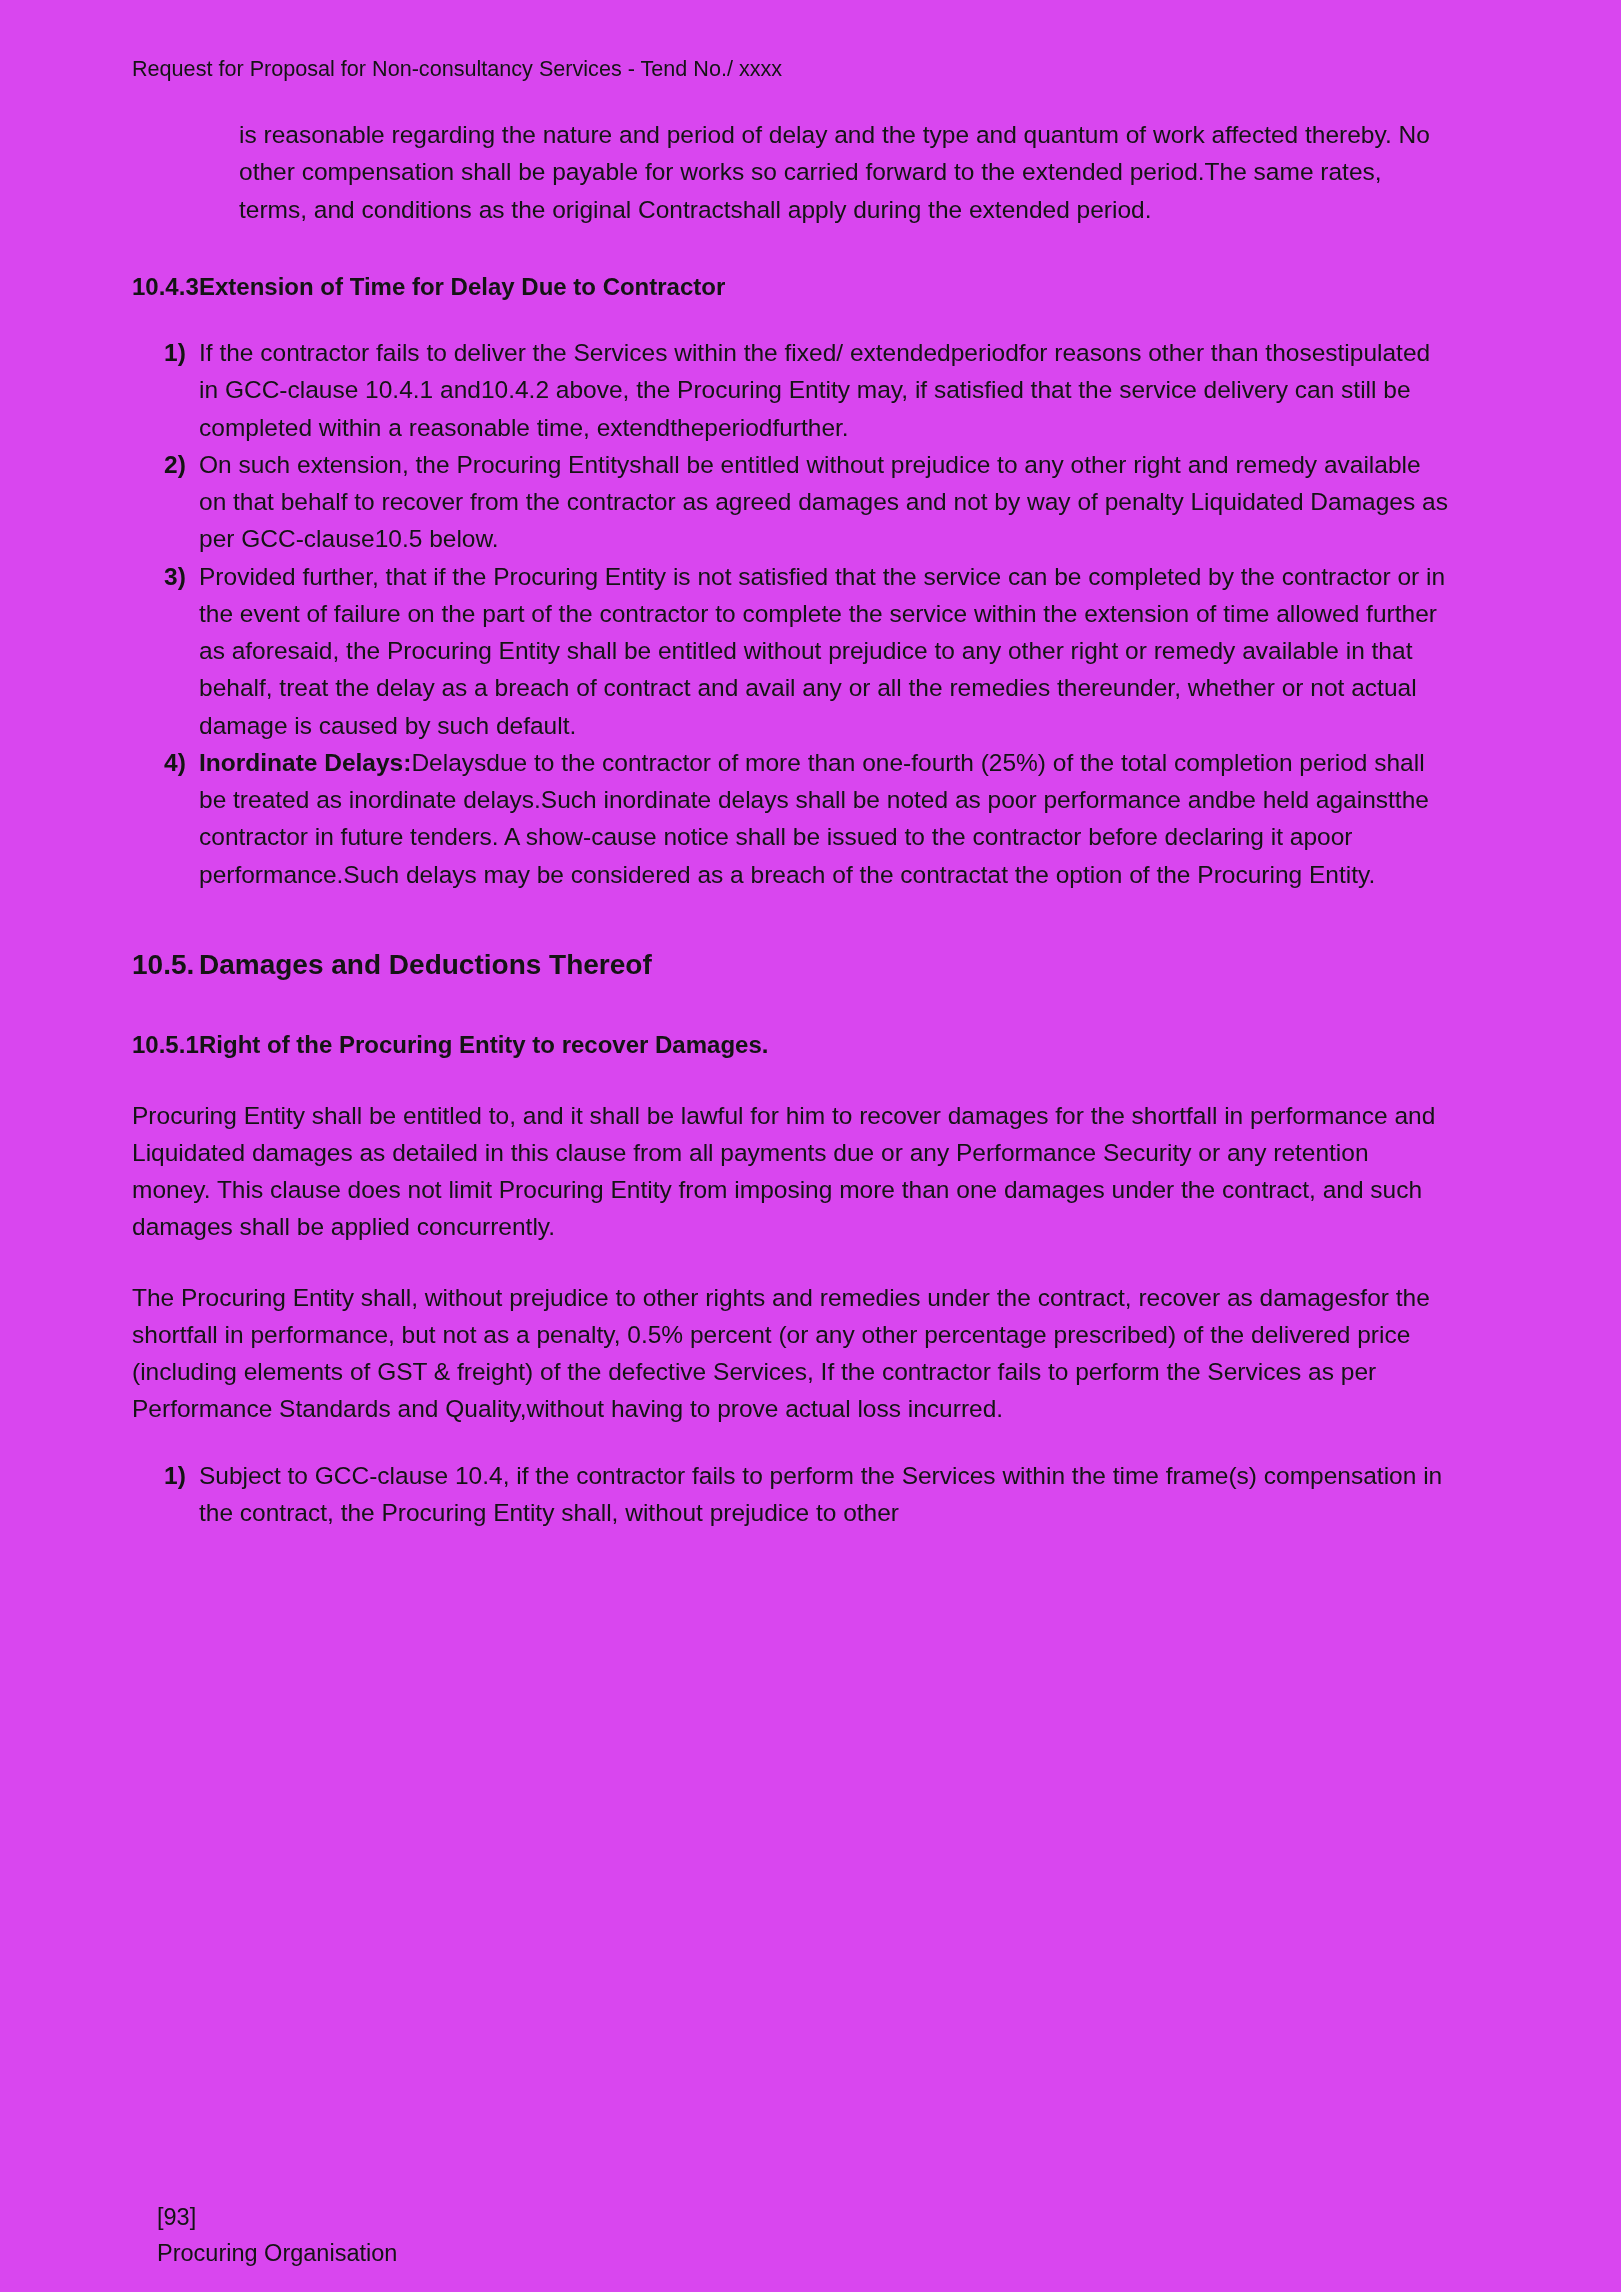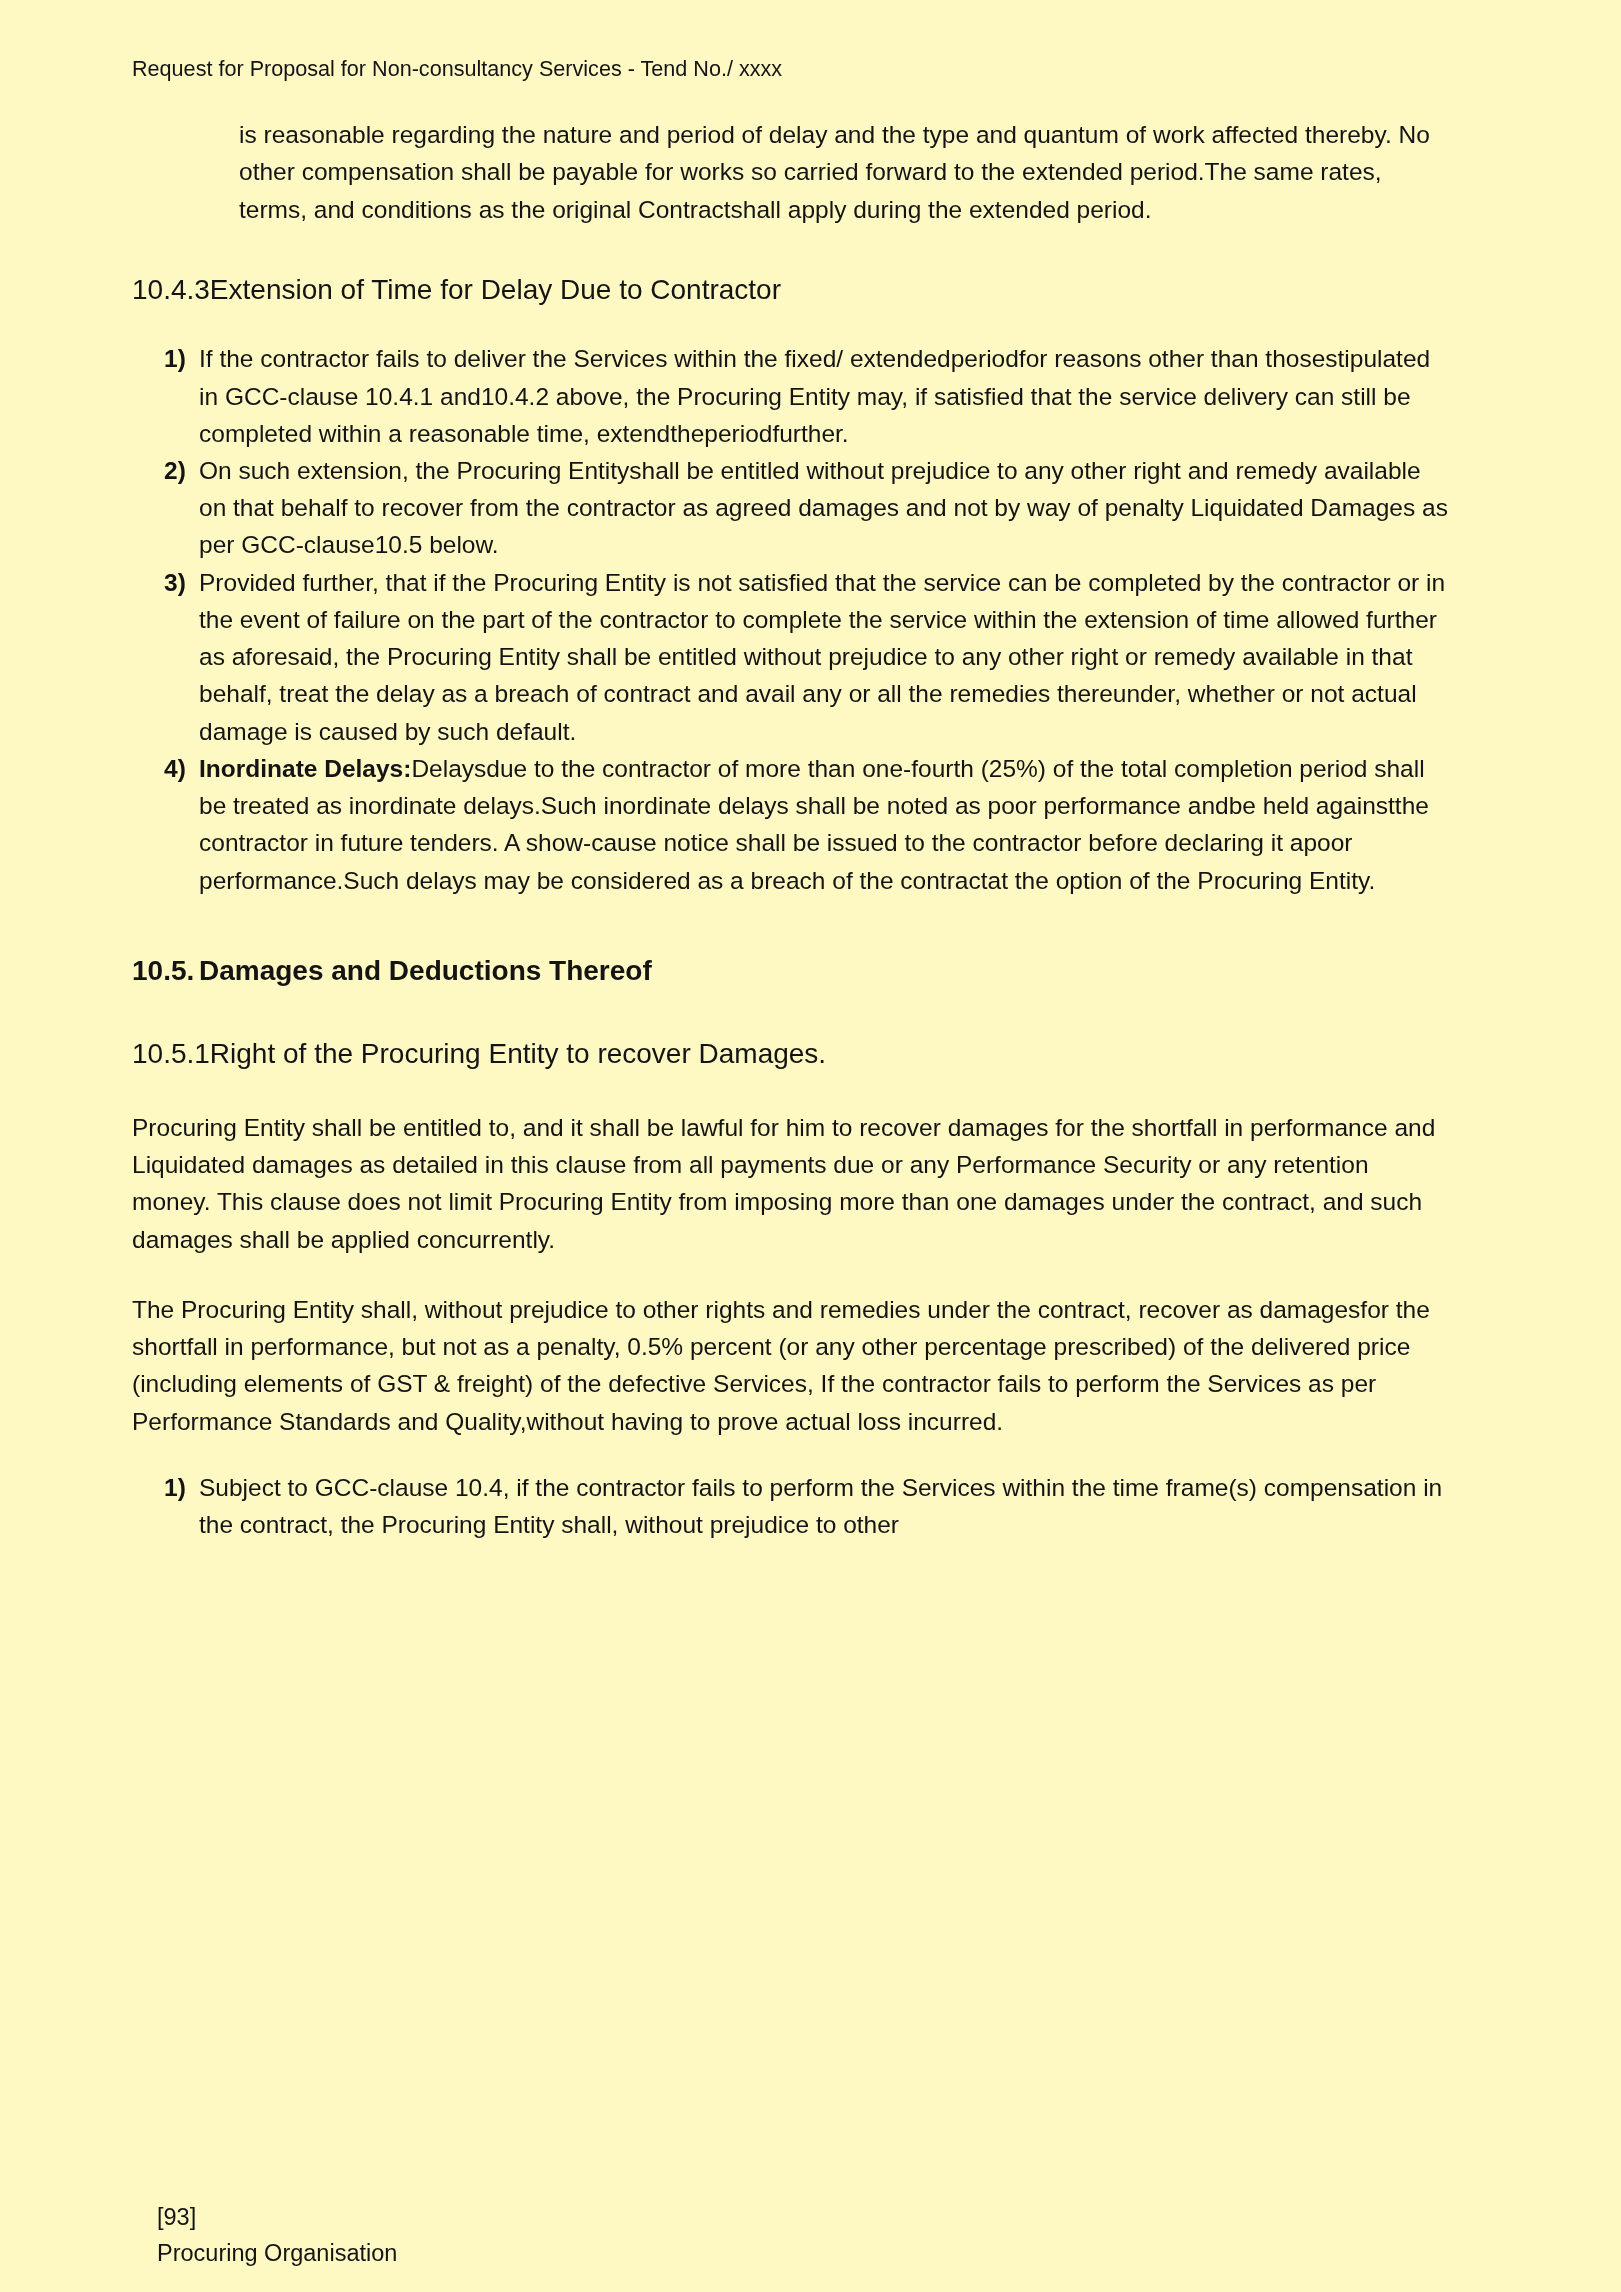--- a/index.html
+++ b/index.html
@@ -2,40 +2,40 @@
 <html><head>
 <meta charset="utf-8">
 <style>
   * { margin: 0; padding: 0; box-sizing: border-box; }
   html, body { background: #ffffff; }
   .page {
     position: relative;
     width: 1621px;
     height: 2293px;
     margin: 0 auto;
-    background: #fef9c3;
+    background: #d946ef;
     color: #141414;
     font-family: "Liberation Sans", sans-serif;
     font-size: 24.5px;
     line-height: 1.52;
     overflow: hidden;
   }
   .header {
     padding: 55px 171px 0 132px;
     font-size: 21.6px;
     line-height: 1.3;
   }
   .content {
     padding: 0 171px 0 132px;
   }
   .para { margin: 33px 0 29px; }
   .indented { margin-left: 107px; }
   .sub-heading {
-    font-size: 28px;
-    font-weight: 400;
+    font-size: 24px;
+    font-weight: 700;
     margin: 41px 0 29px;
   }
   .sub-heading .h-num,
   .main-heading .h-num {
     display: inline-block;
     min-width: 67px;
   }
   .main-heading {
     font-size: 28px;
     font-weight: 700;

